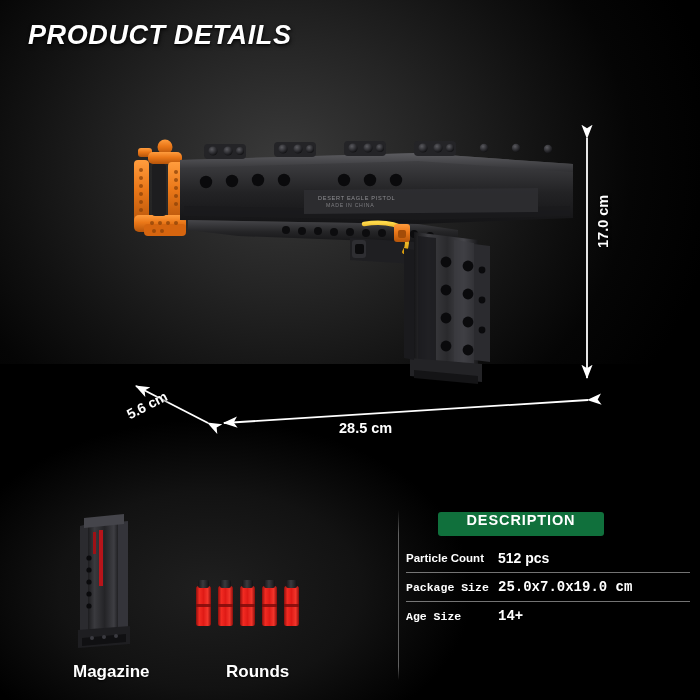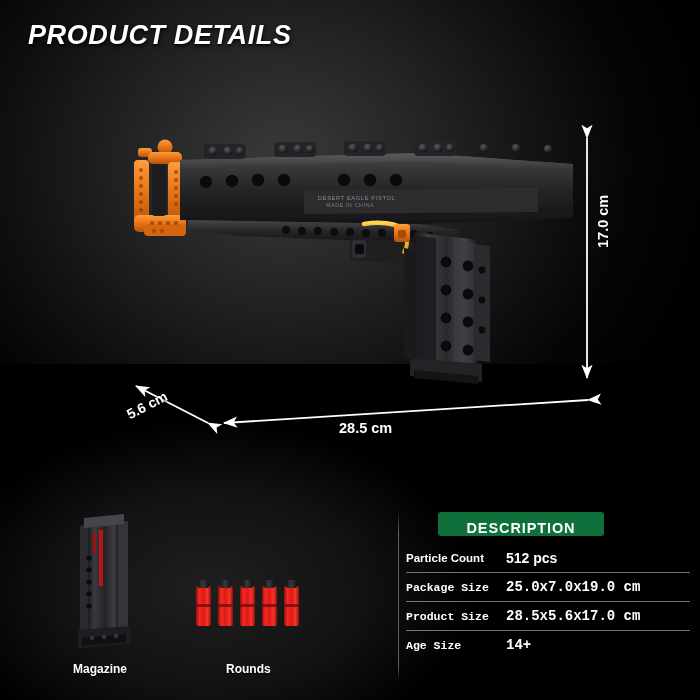--- a/index.html
+++ b/index.html
@@ -43,42 +43,42 @@
 
   
   .prod{position:absolute;left:0;top:0;width:700px;height:700px;}
   .gun-svg{position:absolute;left:118px;top:120px;}
 
   
   .acc{position:absolute;}
   .mag-wrap{left:62px;top:512px;}
   .rounds-wrap{left:192px;top:572px;}
   .acc-label{
-    position:absolute;color:#fff;font-size:12px;font-weight:bold;
+    position:absolute;color:#fff;font-size:17px;font-weight:bold;
     text-shadow:0 1px 2px rgba(0,0,0,.9);white-space:nowrap;
   }
   .lbl-mag{left:73px;top:662px;}
   .lbl-rnd{left:226px;top:662px;}
 
   
   .desc-panel{position:absolute;left:398px;top:508px;width:292px;height:172px;}
   .desc-rule{
     position:absolute;left:0;top:2px;width:1px;height:170px;
     background:linear-gradient(to bottom, rgba(150,150,150,0) 0%, rgba(170,170,170,.55) 14%, rgba(170,170,170,.55) 92%, rgba(150,150,150,0) 100%);
   }
   .desc-head{
     position:absolute;left:40px;top:4px;width:166px;height:24px;
     border-radius:3px;
-    display:flex;align-items:flex-end;justify-content:center;
+    display:flex;align-items:flex-start;justify-content:center;
   }
   .desc-head-txt{
     color:#fff;font-size:14.5px;font-weight:bold;letter-spacing:.9px;
   }
   .desc-table{position:absolute;left:8px;top:36px;width:284px;}
-  .desc-row{position:relative;height:28px;display:flex;align-items:center;gap:8px;}
+  .desc-row{position:relative;height:28px;display:flex;align-items:center;}
   .desc-row + .desc-row{border-top:1px solid rgba(186,186,186,.62);font-family:Liberation Mono, monospace;}
   .desc-k{width:92px;color:#fff;font-size:11.5px;font-weight:bold;white-space:nowrap;}
   .desc-v{color:#fff;font-size:14px;font-weight:bold;white-space:nowrap;}
 </style>
 </head>
 <body>
 
 <div id="stage">
 
   <div class="bg-base"></div>
@@ -378,23 +378,19 @@
     <div class="desc-table">
       <div class="desc-row">
         <span class="desc-k">Particle Count</span>
         <span class="desc-v">512 pcs</span>
       </div>
       <div class="desc-row">
         <span class="desc-k">Package Size</span>
         <span class="desc-v">25.0x7.0x19.0 cm</span>
       </div>
       <div class="desc-row">
-        <span class="desc-k">Product Size</span>
-        <span class="desc-v">28.5x5.6x17.0 cm</span>
-      </div>
-      <div class="desc-row">
         <span class="desc-k">Age Size</span>
         <span class="desc-v">14+</span>
       </div>
     </div>
   </div>
 
 </div>
 
 </body></html>

